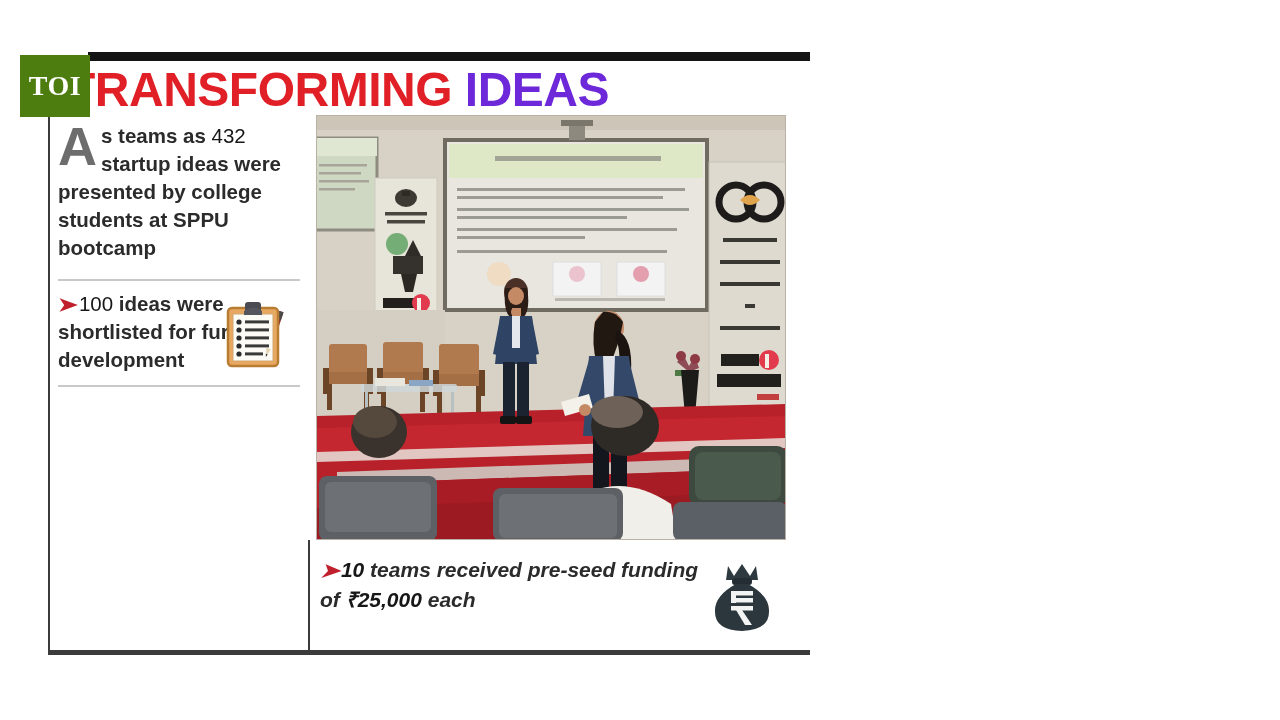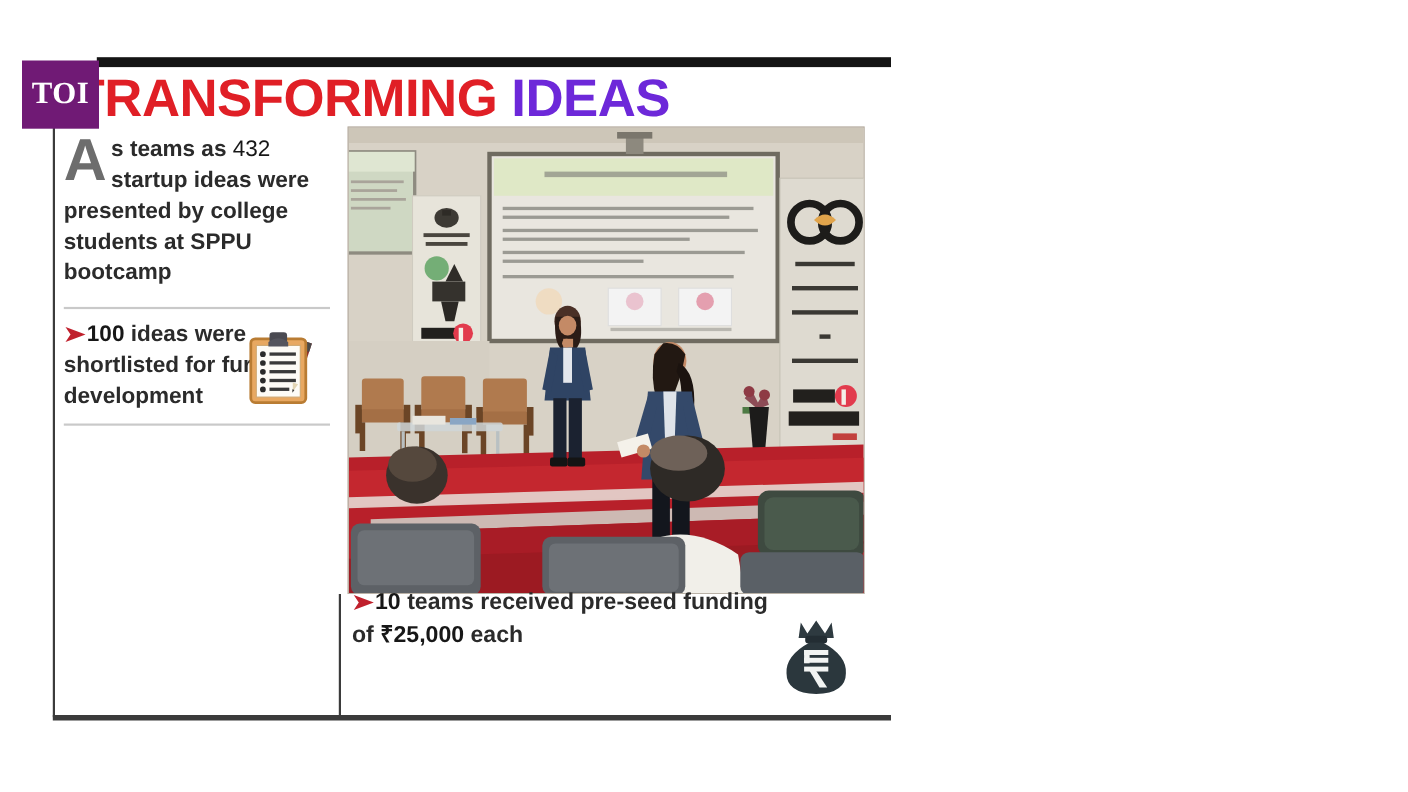--- a/index.html
+++ b/index.html
@@ -31,21 +31,21 @@
     background: #141414;
   }
 
   
   .toi-logo {
     position: absolute;
     left: 0px;
     top: 15px;
     width: 70px;
     height: 62px;
-    background: #701a75;
+    background: #4d7c0f;
     z-index: 20;
     display: flex;
     align-items: center;
     justify-content: center;
   }
   .toi-logo-text {
     color: #ffffff;
     font-family: "Liberation Serif", serif;
     font-weight: bold;
     font-size: 28px;
@@ -137,21 +137,21 @@
   }
   .arrow {
     display: inline-block;
     color: #c0202c;
     font-size: 19px;
     line-height: 20px;
     margin-right: 5px;
     transform: scaleX(1.25);
     transform-origin: left center;
   }
-  .bullet b { color: #171717; font-weight: bold; }
+  .bullet b { color: #171717; font-weight: normal; }
 
   
   .clipboard-wrap {
     position: absolute;
     left: 200px;
     top: 258px;
     width: 70px;
     height: 72px;
     z-index: 5;
   }
@@ -167,26 +167,27 @@
     background: #cfc8bd;
     border: 1px solid #b9b1a6;
     box-sizing: border-box;
   }
   .photo svg { display: block; }
 
   
   .caption {
     position: absolute;
     left: 300px;
-    top: 493px;
+    top: 515px;
     width: 400px;
     color: #2b2b2b;
     font-size: 21px;
     line-height: 30px;
     font-weight: 600;
+    font-style: italic;
   }
   .caption b { color: #171717; font-weight: bold; }
 
   .moneybag-wrap {
     position: absolute;
     left: 686px;
     top: 520px;
     width: 72px;
     height: 75px;
   }

